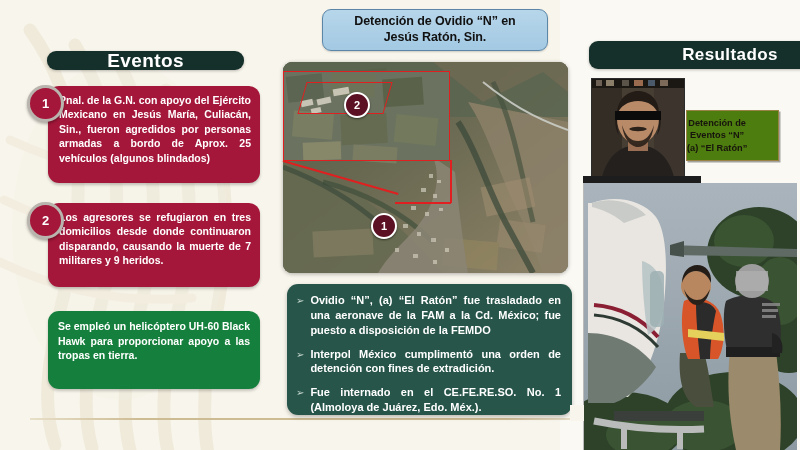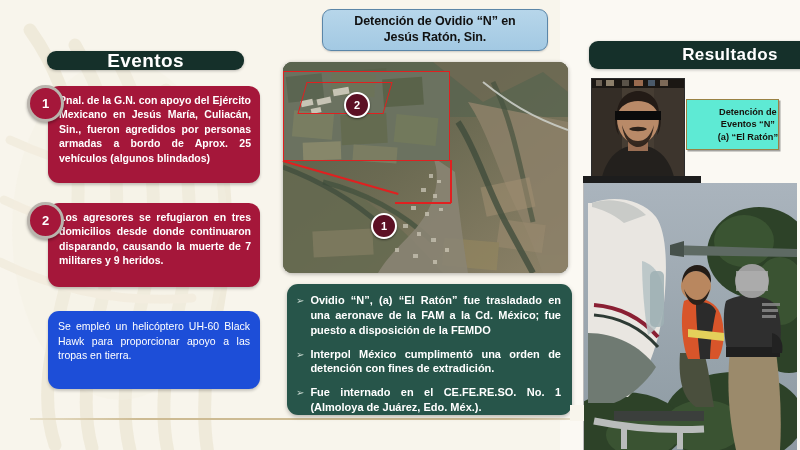--- a/index.html
+++ b/index.html
@@ -55,22 +55,22 @@
     background:#a5173a;border:3px solid #b9b4ad;
     display:flex;align-items:center;justify-content:center;
     color:#fff;font-weight:bold;font-size:13px;
     box-shadow:0 2px 3px rgba(0,0,0,.3);
   }
   #badge1{left:27px;top:85px;}
   #badge2{left:27px;top:202px;}
 
   .gold-box{
     position:absolute;left:48px;top:311px;width:212px;height:78px;
-    background:#1d4ed8;border-radius:11px;color:#fff;
-    font-weight:normal;font-size:10.5px;line-height:1.4;
+    background:#15803d;border-radius:11px;color:#fff;
+    font-weight:bold;font-size:10.5px;line-height:1.4;
     text-align:justify;text-align-last:left;
     padding:8px 10px;box-sizing:border-box;
     box-shadow:0 2px 3px rgba(0,0,0,.2);
   }
 
   
   .map{
     position:absolute;left:283px;top:62px;width:285px;height:211px;
     border-radius:9px;overflow:hidden;box-shadow:0 1px 4px rgba(0,0,0,.3);
     background:#4a5242;
@@ -113,24 +113,24 @@
   }
 
   
   .mug{
     position:absolute;left:591px;top:78px;width:92px;height:98px;
     border:1px solid #2c2c2c;overflow:hidden;background:#2a2420;
   }
   .mug svg{display:block;width:92px;height:98px;}
 
   .label-box{
-    position:absolute;left:686px;top:99px;width:91px;height:49px;
-    background:#5eead4;border:1.6px solid #9a8244;
+    position:absolute;left:686px;top:110px;width:91px;height:49px;
+    background:#4d7c0f;border:1.6px solid #9a8244;
     box-shadow:1.5px 1.5px 0 rgba(0,0,0,.35);
-    display:flex;align-items:center;justify-content:flex-end;text-align:center;
+    display:flex;align-items:center;justify-content:flex-start;text-align:center;
     color:#17140d;font-weight:bold;font-size:9.2px;line-height:1.32;
   }
 
   .heli{
     position:absolute;left:583px;top:183px;width:213px;height:267px;
     overflow:hidden;background:#8f9aa4;border-left:1px solid #bbb;
   }
   .heli svg{display:block;width:213px;height:267px;}
   .heli-top-bar{position:absolute;left:583px;top:176px;width:118px;height:8px;background:#1d1d1d;}
 

